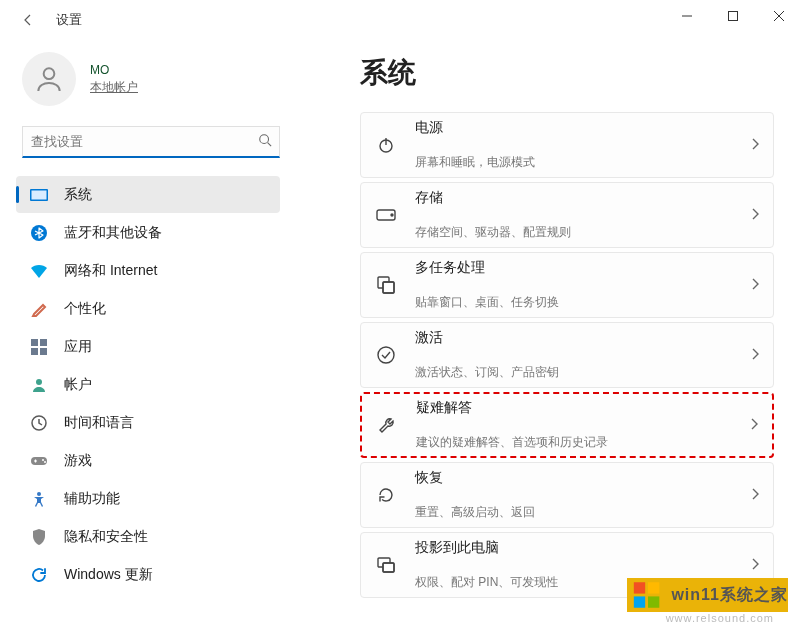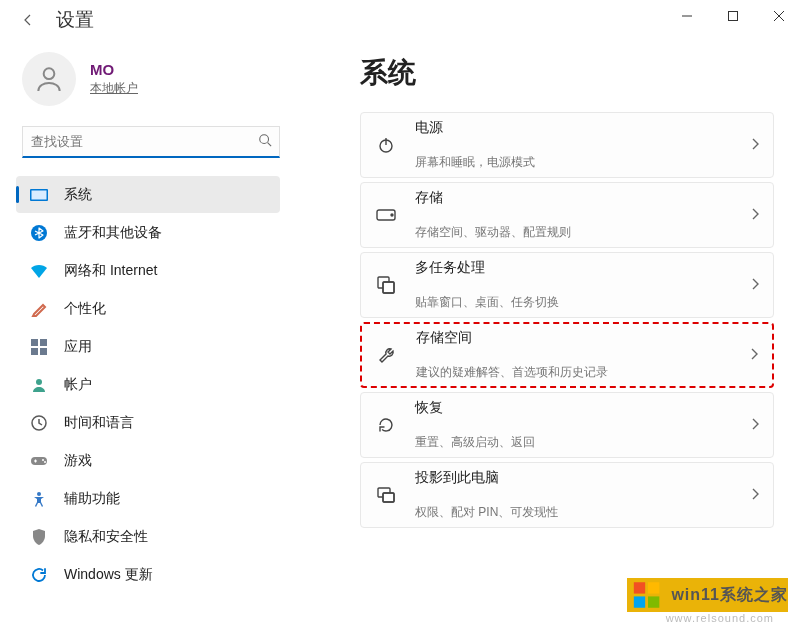--- a/index.html
+++ b/index.html
@@ -1,33 +1,33 @@
 <!DOCTYPE html>
 <html><head>
   <meta charset="utf-8">
   <style>
     * { margin: 0; padding: 0; box-sizing: border-box; font-family: "Segoe UI", "Microsoft YaHei", sans-serif; }
     body { width: 802px; height: 634px; background: #fff; overflow: hidden; position: relative; }
     
     
     .titlebar { height: 40px; display: flex; align-items: center; padding-left: 18px; }
     .back-btn { width: 20px; height: 20px; display: flex; align-items: center; justify-content: center; color: #5a5a5a; cursor: pointer; font-size: 14px; }
-    .app-title { margin-left: 18px; font-size: 19px; color: #333; }
+    .app-title { margin-left: 18px; font-size: 13px; color: #333; }
     .win-controls { position: absolute; top: 0; right: 0; display: flex; }
     .win-btn { width: 46px; height: 32px; display: flex; align-items: center; justify-content: center; color: #333; cursor: pointer; }
     
     .main { display: flex; height: calc(100% - 40px); }
     
     
     .sidebar { width: 300px; padding: 12px 0 0 16px; }
     .profile { display: flex; align-items: center; margin-bottom: 20px; padding-left: 6px; }
     .avatar { width: 54px; height: 54px; border-radius: 50%; background: #f0f0f0; display: flex; align-items: center; justify-content: center; }
     .avatar svg { width: 32px; height: 32px; }
     .profile-text { margin-left: 14px; }
-    .profile-name { font-size: 15px; font-weight: 700; color: #701a75; }
+    .profile-name { font-size: 12px; font-weight: 400; color: #14532d; }
     .profile-sub { font-size: 12px; color: #666; margin-top: 2px; text-decoration: underline; }
     
     .search-wrap { margin: 0 20px 18px 6px; position: relative; }
     .search-input { width: 100%; height: 32px; background: #fdfdfd; border: 1px solid #e0e0e0; border-bottom: 2px solid #0067c0; padding: 0 44px 0 8px; font-size: 13px; outline: none; }
     .search-icon-wrap { position: absolute; right: 8px; top: 50%; transform: translateY(-50%); color: #666; pointer-events: none; }
     
     .nav-list { list-style: none; }
     .nav-item { display: flex; align-items: center; height: 37px; padding-left: 14px; margin: 1px 20px 1px 0; font-size: 14px; color: #222; cursor: pointer; border-radius: 4px; position: relative; }
     .nav-item.active { background: #eaeaea; }
     .nav-item.active::before { content: ""; position: absolute; left: 0; top: 10px; bottom: 10px; width: 3px; background: #0067c0; border-radius: 2px; }
@@ -253,28 +253,43 @@
             </svg>
           </span>
           <div class="card-text">
             <div class="card-title">多任务处理</div>
             <div class="card-sub">贴靠窗口、桌面、任务切换</div>
           </div>
           <span class="card-chevron"><svg width="8" height="12" viewBox="0 0 8 12" fill="none" stroke="currentColor" stroke-width="1.4">
               <path d="M2 1l5 5-5 5"></path>
             </svg></span>
         </div>
+        <div class="card">
+          <span class="card-icon">
+            <svg width="20" height="20" viewBox="0 0 20 20" fill="none" stroke="currentColor" stroke-width="1.4">
+              <circle cx="10" cy="10" r="8"></circle>
+              <path d="M6 10l3 3 5-6"></path>
+            </svg>
+          </span>
+          <div class="card-text">
+            <div class="card-title">激活</div>
+            <div class="card-sub">激活状态、订阅、产品密钥</div>
+          </div>
+          <span class="card-chevron"><svg width="8" height="12" viewBox="0 0 8 12" fill="none" stroke="currentColor" stroke-width="1.4">
+              <path d="M2 1l5 5-5 5"></path>
+            </svg></span>
+        </div>
         <div class="card highlight">
           <span class="card-icon">
             <svg width="20" height="20" viewBox="0 0 20 20" fill="none" stroke="currentColor" stroke-width="1.4">
               <path d="M14 4a4 4 0 0 0-5 5l-6 6 2 2 6-6a4 4 0 0 0 5-5l-3 3-2-2z"></path>
             </svg>
           </span>
           <div class="card-text">
-            <div class="card-title">存储空间</div>
+            <div class="card-title">疑难解答</div>
             <div class="card-sub">建议的疑难解答、首选项和历史记录</div>
           </div>
           <span class="card-chevron"><svg width="8" height="12" viewBox="0 0 8 12" fill="none" stroke="currentColor" stroke-width="1.4">
               <path d="M2 1l5 5-5 5"></path>
             </svg></span>
         </div>
         <div class="card">
           <span class="card-icon">
             <svg width="20" height="20" viewBox="0 0 20 20" fill="none" stroke="currentColor" stroke-width="1.4">
               <path d="M4 10a6 6 0 1 1 2 4.5"></path>

